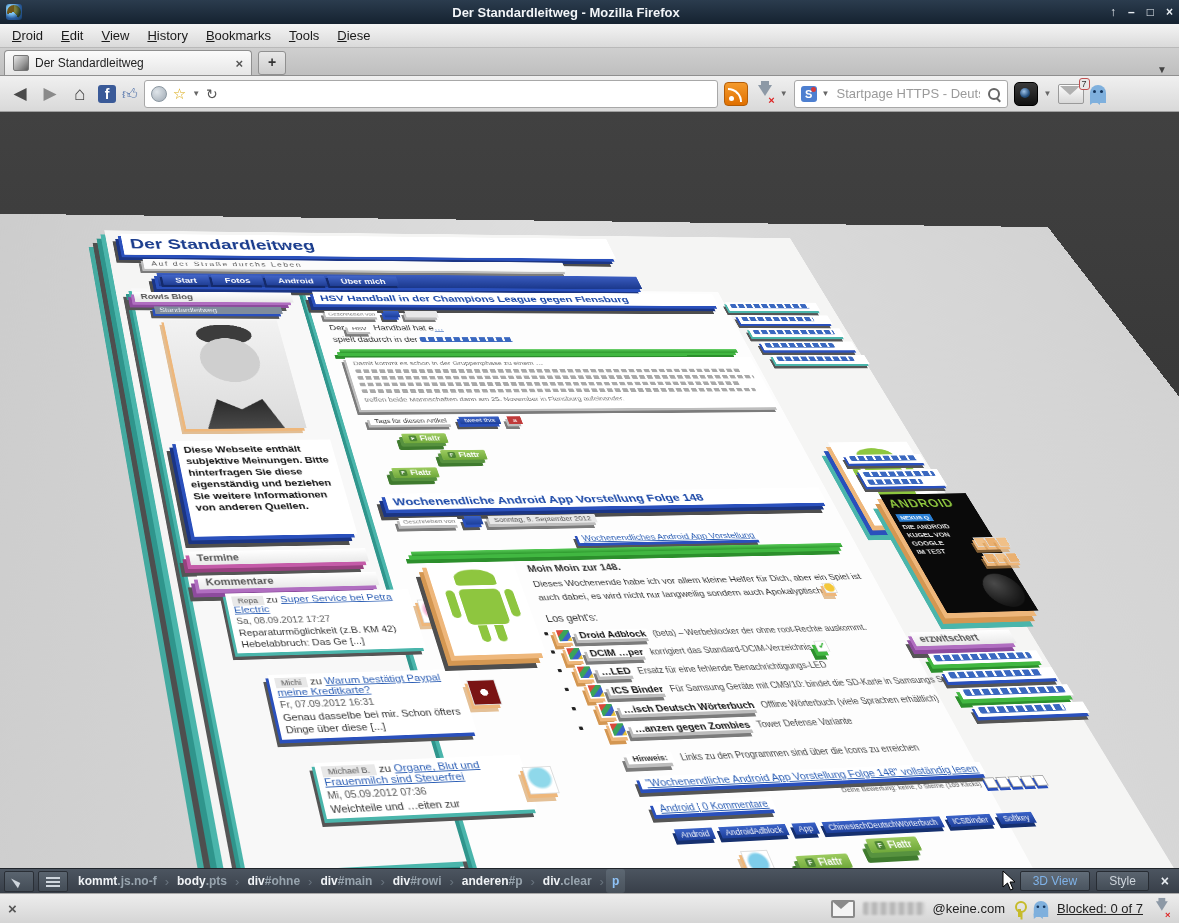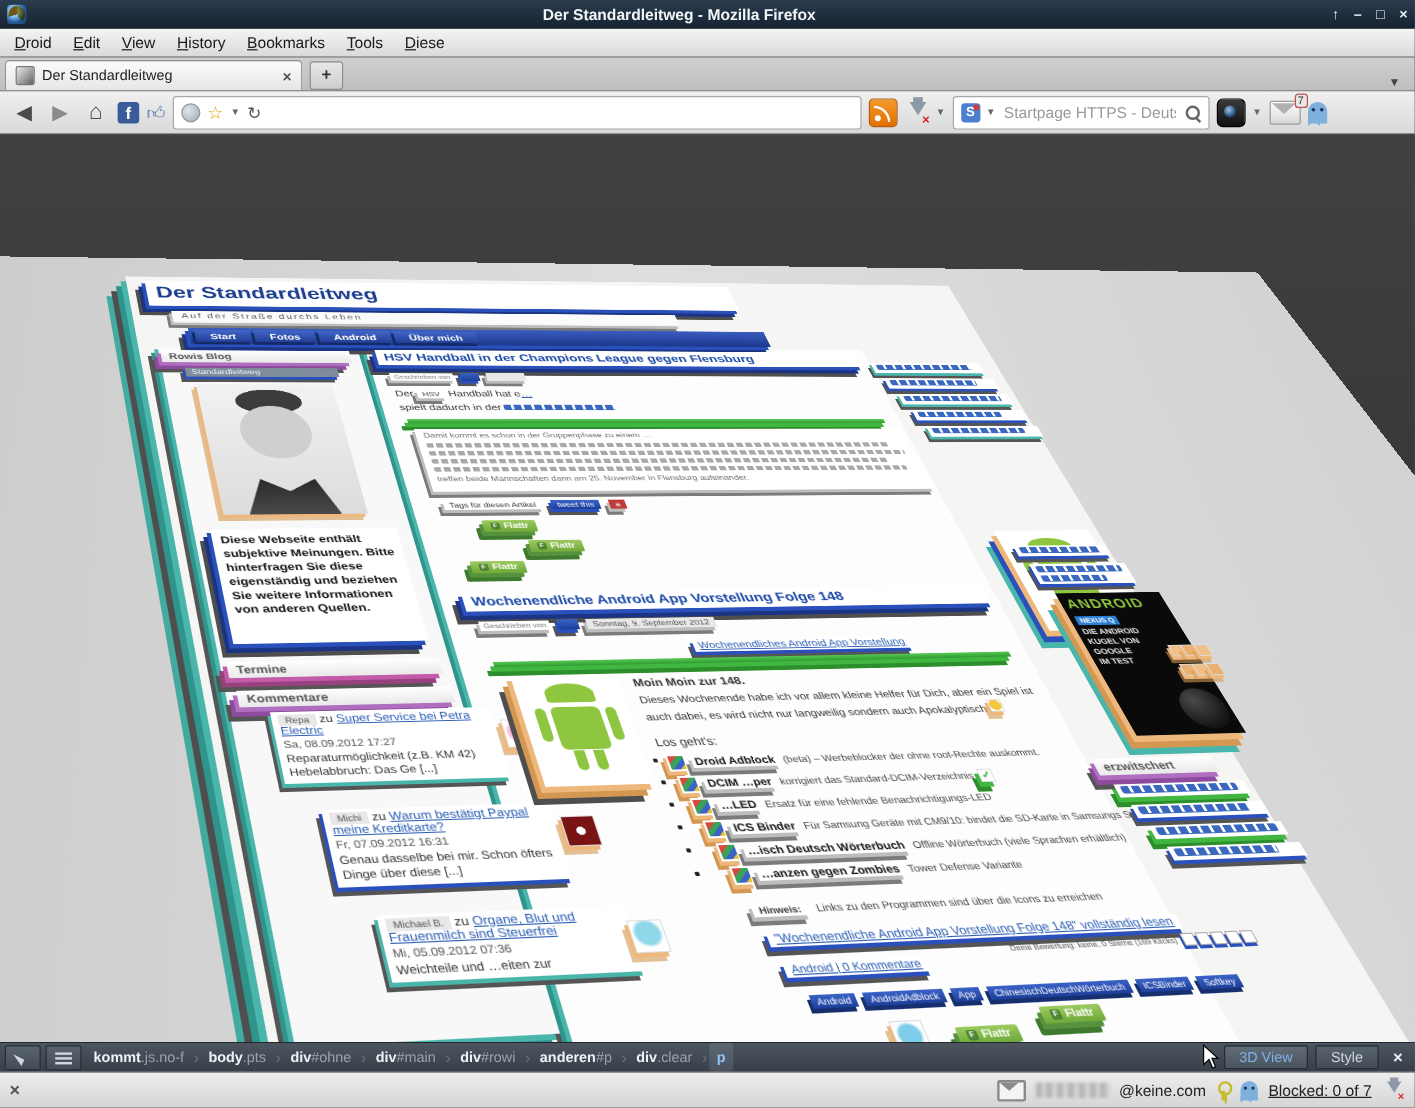--- a/index.html
+++ b/index.html
@@ -134,21 +134,21 @@
   .stars .st{width:10px;height:10px;background:#fff;border:1px solid #aaa;box-shadow:-2px 3px 0 #2a50bc;}
   .dotcol .bullet{margin-bottom:19px;}
   
   .devtools{height:25px;background:linear-gradient(#4c5560,#383f49);border-top:1px solid #20252b;display:flex;align-items:center;padding:0 4px;gap:4px;}
   .dt-btn{width:28px;height:19px;background:linear-gradient(#5a646f,#434c56);border:1px solid #2a2f36;border-radius:2px;position:relative;}
   .dt-inspect::after{content:"";position:absolute;left:9px;top:4px;border-left:5px solid #cfd6dd;border-top:9px solid transparent;border-bottom:3px solid transparent;transform:rotate(-35deg);}
   .dt-lines::after{content:"";position:absolute;left:7px;top:5px;width:14px;height:2px;background:#cfd6dd;box-shadow:0 4px 0 #cfd6dd,0 8px 0 #cfd6dd;}
   .crumbs{display:flex;align-items:center;height:100%;overflow:hidden;flex:1;}
   .crumb{display:flex;align-items:center;font-size:12px;padding:0 6px;height:100%;color:#fff;white-space:nowrap;}
   .crumb .tag{color:#f0f3f6;font-weight:bold;}
-  .crumb .qual{color:#98a4ae;}
+  .crumb .qual{color:#98a4ae;font-weight:bold;}
   .crumb-sep{color:#69747f;font-size:13px;padding:0 2px;}
   .crumb.active{background:linear-gradient(#5d6873,#49525c);border-radius:3px;margin:2px 0;}
   .crumb.active .tag{color:#8fc3f7;}
   .dt-right{display:flex;align-items:center;gap:6px;margin-left:auto;}
   .dt-toggle{font-size:12px;padding:2px 12px;border:1px solid #272c33;border-radius:2px;background:linear-gradient(#5a646f,#434c56);color:#cfd6dd;}
   .dt-toggle.active{color:#7fb2e8;background:linear-gradient(#626d79,#4a545f);text-decoration:none;}
   .dt-close{color:#e8edf2;font-weight:bold;font-size:14px;padding:0 6px;}
   
   .addonbar{height:30px;background:linear-gradient(#ededed,#d5d5d5);border-top:1px solid #a8a8a8;display:flex;align-items:center;padding:0 8px;gap:8px;}
   .ab-close{color:#555;font-weight:bold;font-size:15px;}

